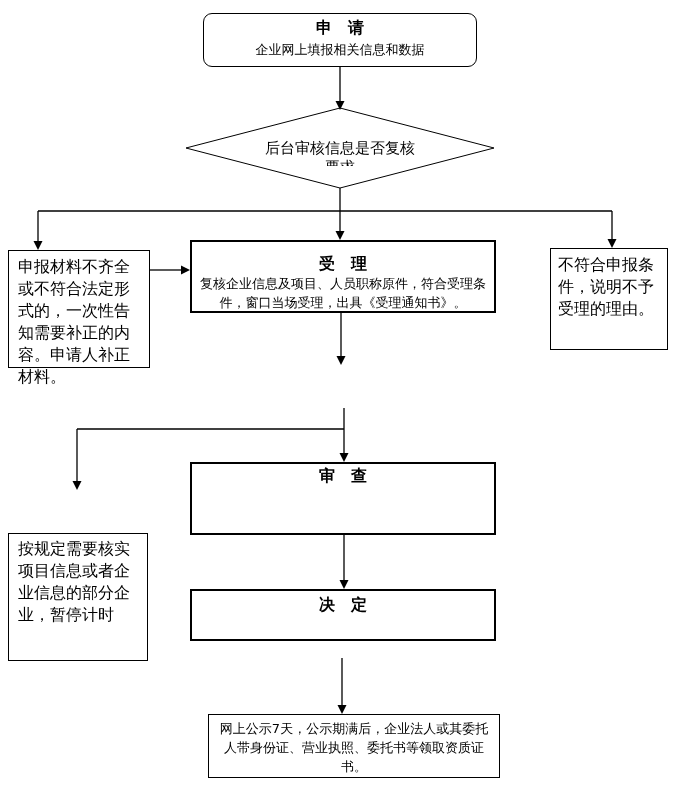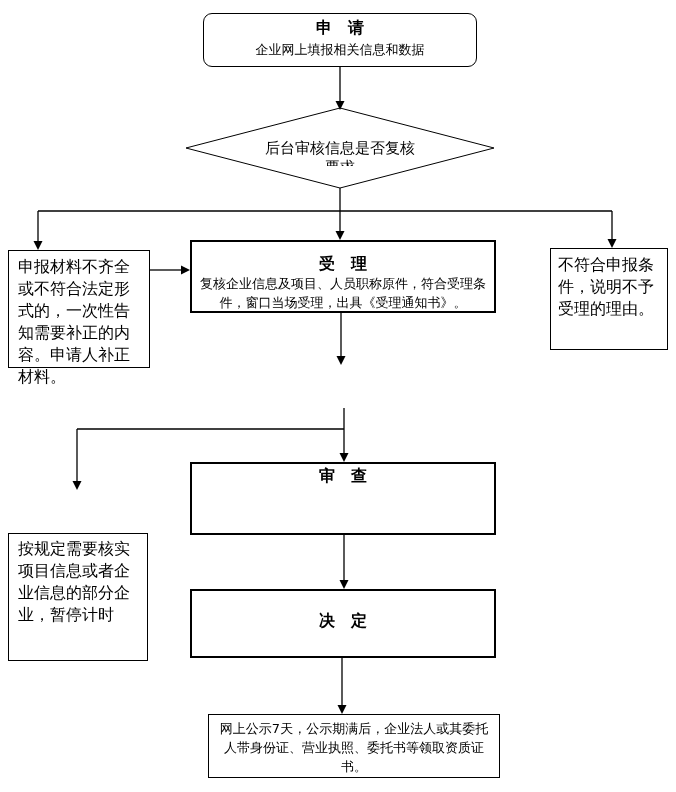--- a/index.html
+++ b/index.html
@@ -24,21 +24,21 @@
   .n-apply .node-title{margin-bottom:2px;}
   .n-supplement{left:8px;top:250px;width:142px;height:118px;padding:5px 8px 0 9px;}
   .n-accept{left:190px;top:240px;width:306px;height:73px;padding-top:12px;}
   .n-accept .acc-body{padding:0 1px;text-align:center;}
   .n-reject{left:550px;top:248px;width:118px;height:102px;padding:5px 6px 0 7px;}
   .n-site{left:190px;top:365px;width:306px;height:43px;}
   .n-site .node-title{line-height:38px;}
   .n-examine{left:190px;top:462px;width:306px;height:73px;padding-top:2px;}
   .n-examine .exam-body{padding:0 0 0 2px;text-align:left;}
   .n-pause{left:8px;top:490px;width:140px;height:128px;padding:4px 8px 0 9px;margin-top:43px;}
-  .n-decide{left:190px;top:589px;width:306px;height:69px;padding-top:20px;}
+  .n-decide{left:190px;top:589px;width:306px;height:52px;padding-top:4px;}
   .n-decide .dec-body{text-align:center;}
   .n-publish{left:208px;top:714px;width:292px;height:64px;padding:4px 7px 0 7px;text-align:center;}
   
   .diamond-text{
     position:absolute;left:240px;top:139px;width:200px;height:27px;
     overflow:hidden;text-align:center;font-size:15px;line-height:19px;
   }
   .connector-layer{
     position:absolute;left:0;top:0;width:676px;height:792px;
     pointer-events:none;

